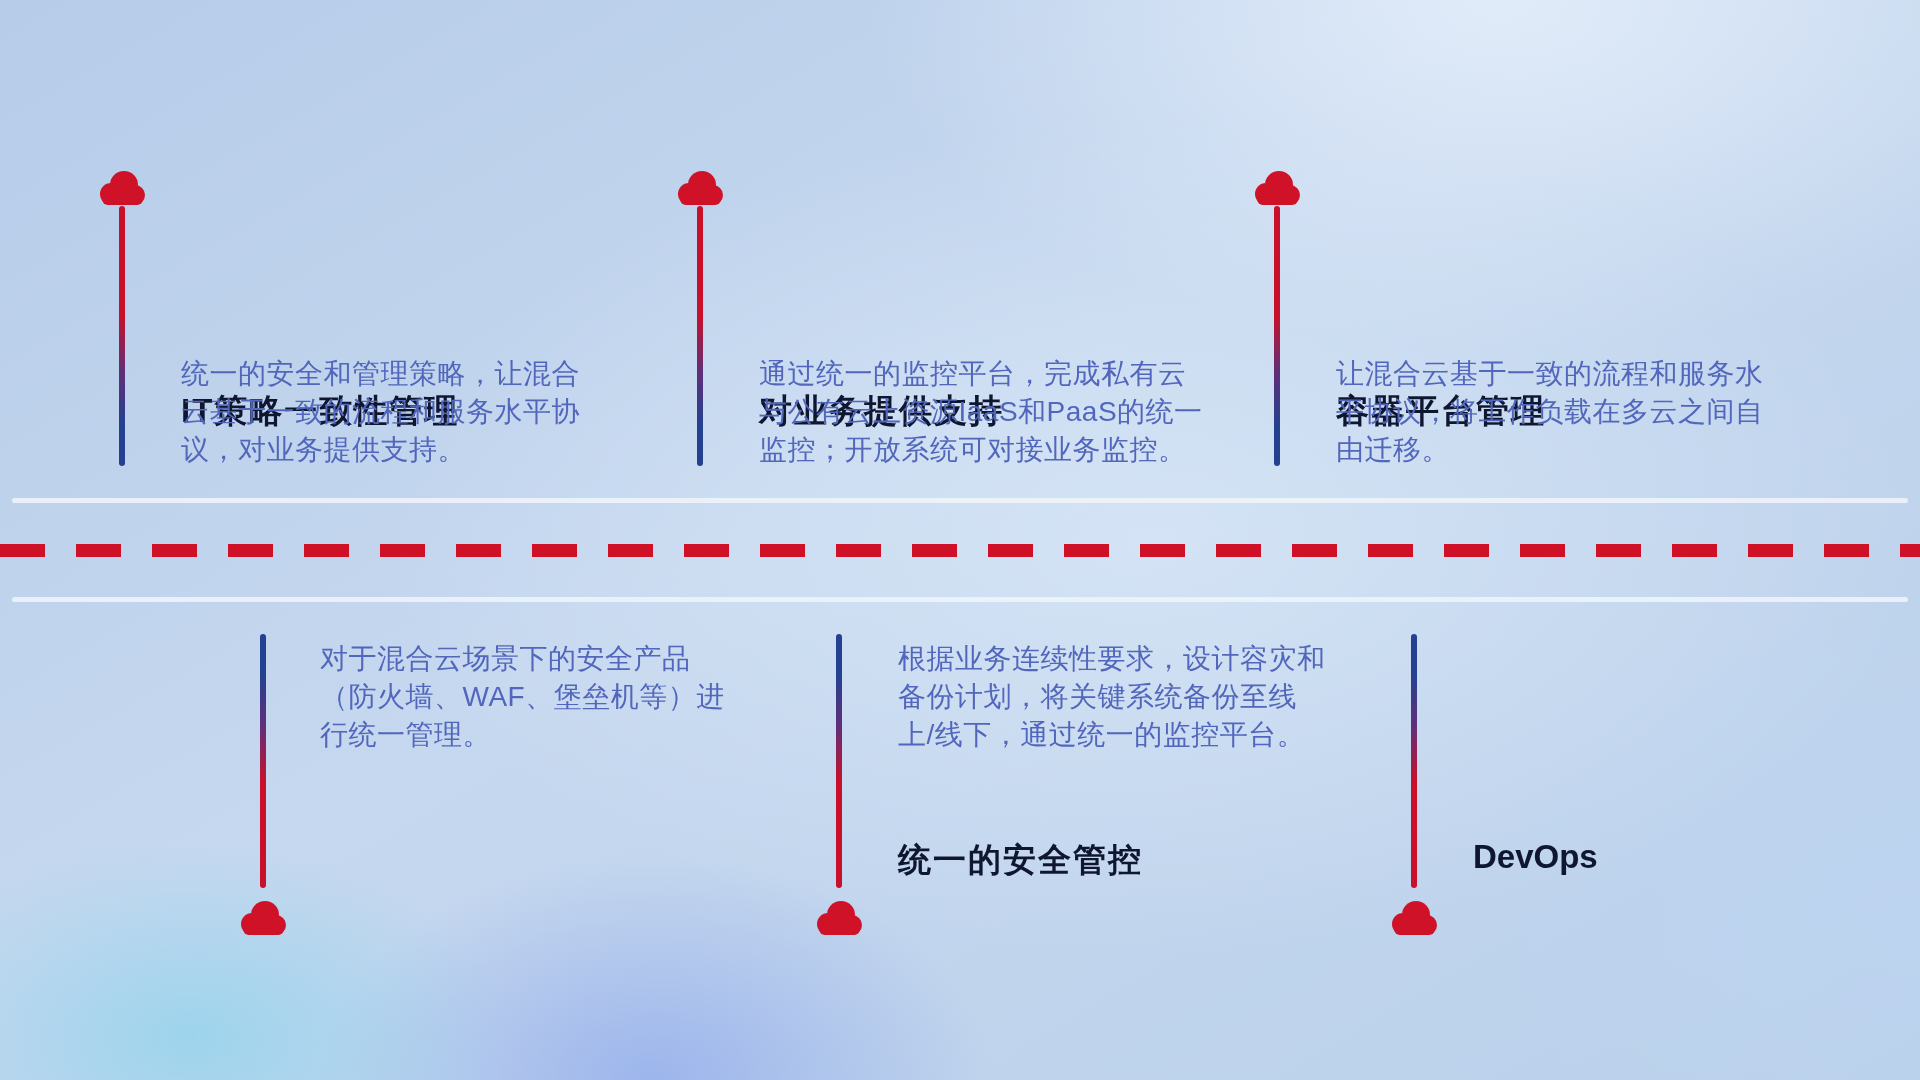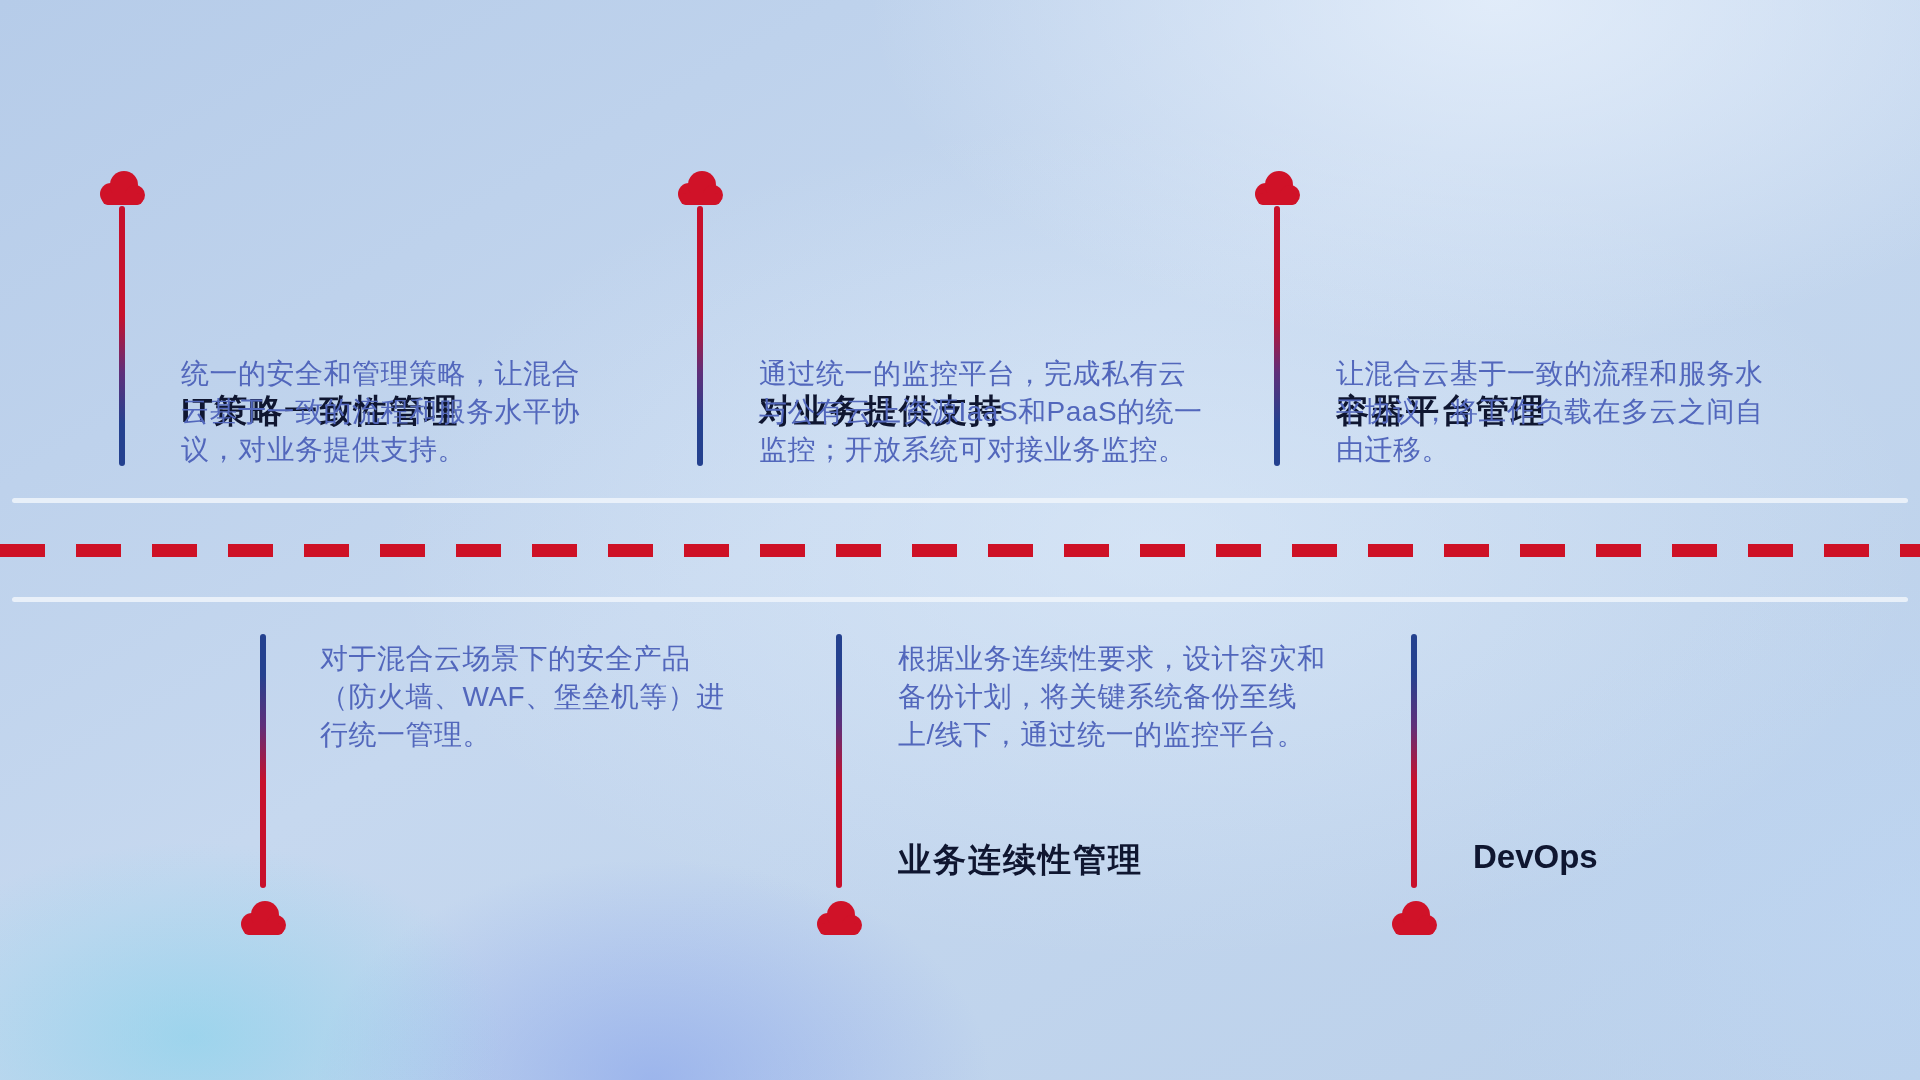--- a/index.html
+++ b/index.html
@@ -128,21 +128,21 @@
       <svg viewBox="0 0 56 38" width="56" height="38">
           <g class="cloud-fill">
             <circle cx="17" cy="25" r="11"></circle>
             <circle cx="30" cy="16" r="14"></circle>
             <circle cx="41" cy="26" r="10"></circle>
             <rect x="8" y="24" width="41" height="12" rx="6"></rect>
           </g>
         </svg>
     </span>
     <p class="feature-desc" style="left:87px;top:6px;width:430px;">根据业务连续性要求，设计容灾和备份计划，将关键系统备份至线上/线下，通过统一的监控平台。</p>
-    <h2 class="feature-title" style="left:87px;top:204px;">业务连续性管理</h2>
+    <h2 class="feature-title" style="left:87px;top:204px;">统一的安全管控</h2>
   </div>
 
   <div class="feature" style="left:1386px;top:634px;">
     <div class="pole up" style="left:25px;top:0;height:254px;"></div>
     <span class="cloud-icon" style="left:0;top:265px;">
       <svg viewBox="0 0 56 38" width="56" height="38">
           <g class="cloud-fill">
             <circle cx="17" cy="25" r="11"></circle>
             <circle cx="30" cy="16" r="14"></circle>
             <circle cx="41" cy="26" r="10"></circle>

